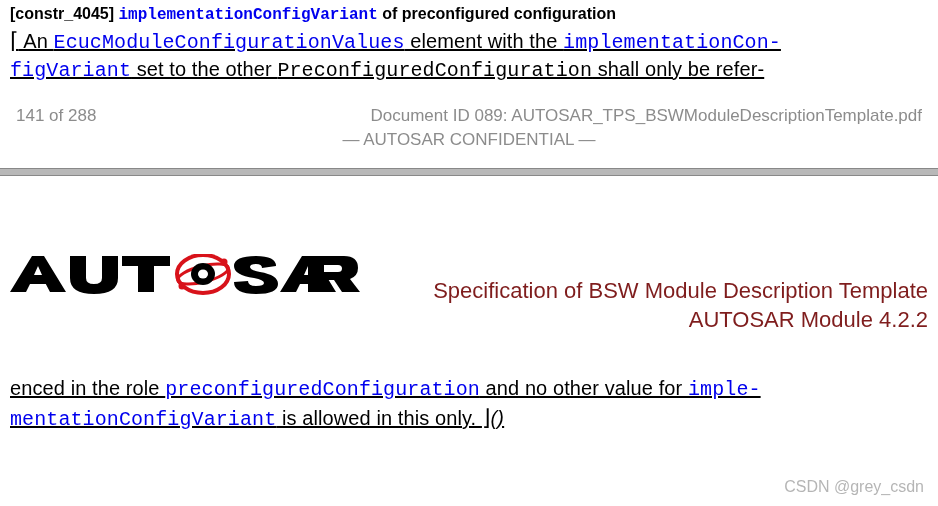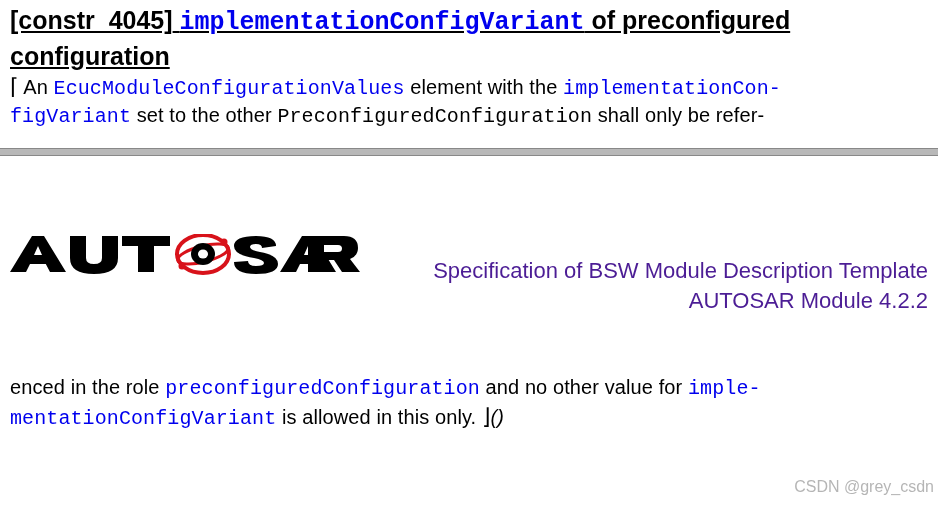--- a/index.html
+++ b/index.html
@@ -9,38 +9,38 @@
     background: #ffffff;
     font-family: Arial, Helvetica, sans-serif;
     color: #000;
     overflow: hidden;
     position: relative;
   }
   .page-top {
     padding: 4px 10px 0 10px;
   }
   .constraint-title {
-    font-size: 25px;
+    font-size: 16px;
     line-height: 1.3;
-    text-decoration: underline;
   }
   .bold { font-weight: 700; }
   .code-blue {
     font-family: "Courier New", Courier, monospace;
     color: #0000ee;
   }
   .code-black {
     font-family: "Courier New", Courier, monospace;
     color: #000;
   }
   .body-text {
     font-size: 20px;
     line-height: 1.35;
     text-align: justify;
     letter-spacing: 0.1px;
+    text-decoration: underline;
   }
   .bracket { font-family: "Times New Roman", serif; font-size: 22px; }
   .footer-area {
     margin-top: 22px;
     font-size: 17px;
     color: #8c8c8c;
     padding: 0 6px;
   }
   .footer-row1 {
     display: flex;
@@ -66,53 +66,60 @@
     margin-top: 78px;
     gap: 18px;
   }
   .logo {
     flex: 0 0 auto;
   }
   .logo svg { display: block; }
   .header-text {
     flex: 1;
     text-align: right;
-    color: #4c1d95;
+    color: #7f1d1d;
     font-size: 22px;
     line-height: 1.35;
     padding-top: 22px;
   }
   .continuation {
-    margin-top: 59px;
+    margin-top: 40px;
     font-size: 20px;
     line-height: 1.35;
     text-align: justify;
   }
   .watermark {
     position: absolute;
-    right: 4px;
+    right: 14px;
     bottom: 10px;
     color: rgba(120,120,120,0.55);
     font-size: 16px;
     font-family: Arial, sans-serif;
     pointer-events: none;
   }
 </style>
 </head>
 <body>
 
 <div class="page-top">
   <div class="constraint-title">
     <span class="bold">[constr_4045]</span>
     <span class="bold code-blue">implementationConfigVariant</span><span class="bold"> of preconfigured configuration</span>
   </div>
   <div class="body-text">
     <span class="bracket">⌈</span><span> An </span><span class="code-blue">EcucModuleConfigurationValues</span><span> element with the </span><span class="code-blue">implementationCon-</span><br><span class="code-blue">figVariant</span><span> set to the other </span><span class="code-black">PreconfiguredConfiguration</span><span> shall only be refer-</span>
   </div>
 
+  <div class="footer-area">
+    <div class="footer-row1">
+      <span>141 of 288</span>
+      <span>Document ID 089: AUTOSAR_TPS_BSWModuleDescriptionTemplate.pdf</span>
+    </div>
+    <div class="footer-row2">— AUTOSAR CONFIDENTIAL —</div>
+  </div>
 </div>
 
 <div class="page-divider"></div>
 
 <div class="page-bottom">
   <div class="header-block">
     <div class="logo">
       <svg width="352" height="46" viewBox="0 0 352 46">
         <g fill="#000">
 

